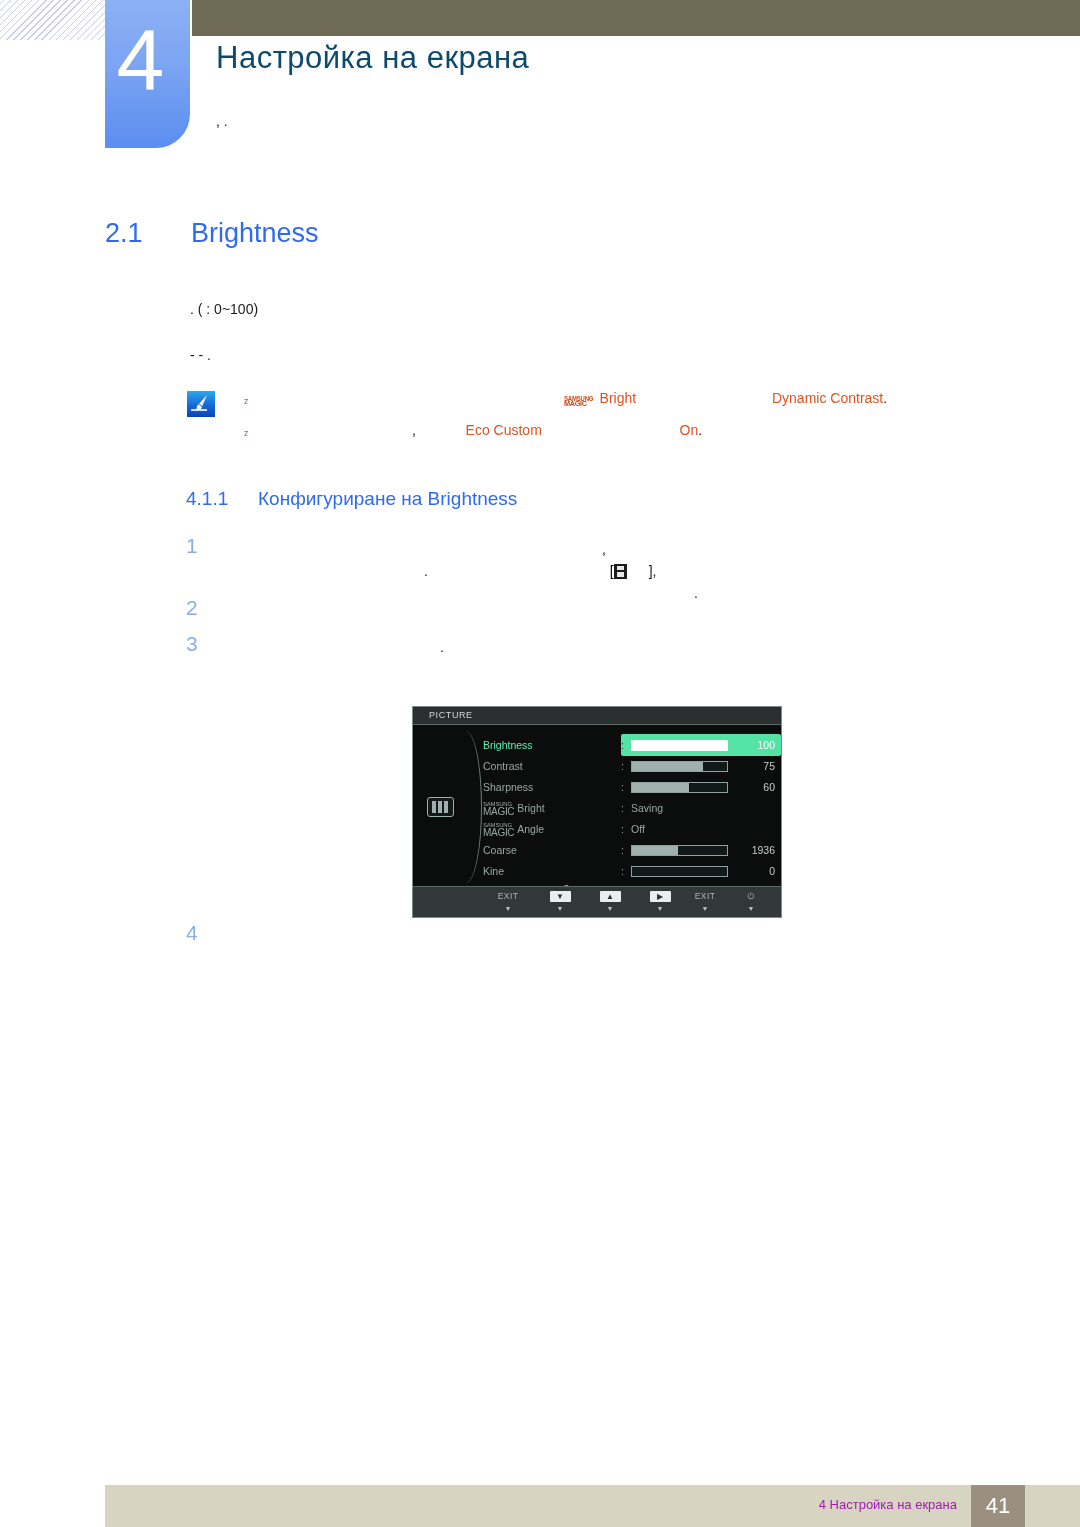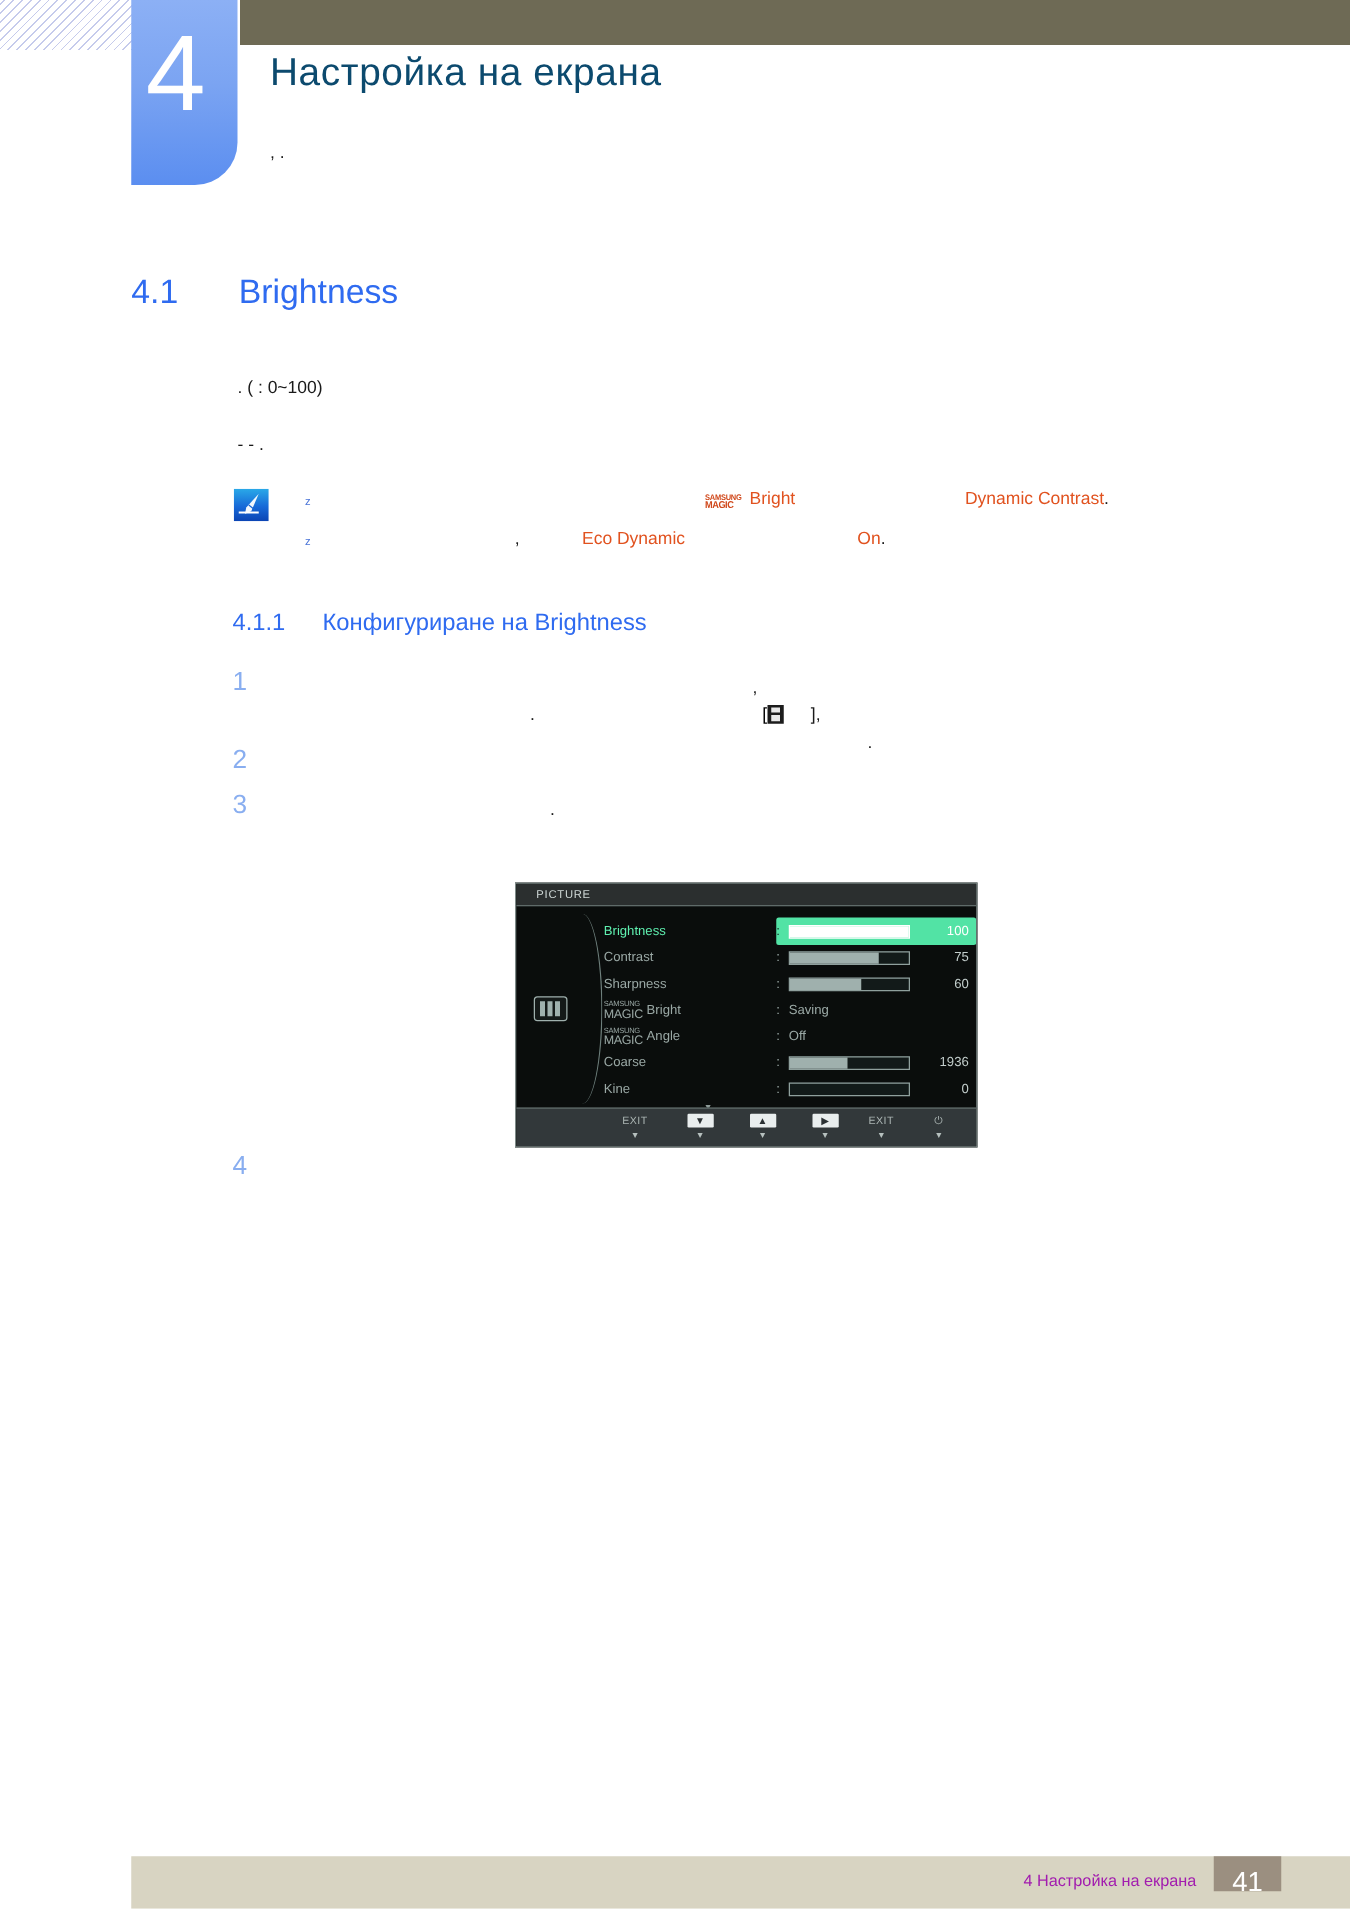--- a/index.html
+++ b/index.html
@@ -424,21 +424,21 @@
   .page-footer .ftext {
     position: absolute;
     right: 123px; top: 12px;
     font-size: 13px;
     color: #a21caf;
     white-space: nowrap;
   }
   .page-footer .pgnum {
     position: absolute;
     right: 55px; top: 0;
-    width: 54px; height: 28px;
+    width: 54px; height: 42px;
     background: #9b8f80;
     color: #ffffff;
     font-size: 22px;
     line-height: 42px;
     text-align: center;
   }
 </style>
 </head>
 <body>
 
@@ -446,21 +446,21 @@
 <div class="olive-bar"></div>
 
 <div class="chapter-tab">
   <div class="num">4</div>
 </div>
 
 <div class="chapter-title">Настройка на екрана</div>
 <div class="chapter-intro">,                                                                                 .</div>
 
 <div class="sec-heading">
-  <span class="sec-num">4.1</span><span>Brightness</span>
+  <span class="sec-num">2.1</span><span>Brightness</span>
 </div>
 
 <div class="para p1">. (                                 : 0~100)</div>
 <div class="para p2">-                                                                                 -        .</div>
 
 <div class="note">
   <div class="note-icon">
     <svg width="28" height="26" viewBox="0 0 28 26" aria-hidden="true">
       <path d="M20 4 L10 15 L9 20 L14 18 Z" fill="#ffffff" opacity="0.95"></path>
       <path d="M4 19 L20 19" stroke="#ffffff" stroke-width="1.6" fill="none"></path>
@@ -478,21 +478,21 @@
       </span>
       <span class="kw">Bright</span>
       <span style="display:inline-block;width:128px"></span>
       <span class="kw">Dynamic Contrast</span><span>.</span>
     </div>
     <div class="note-line">
       <span class="note-bullet">z</span>
       <span style="display:inline-block;width:148px"></span>
       <span>,</span>
       <span style="display:inline-block;width:42px"></span>
-      <span class="kw">Eco Dynamic</span>
+      <span class="kw">Eco Custom</span>
       <span style="display:inline-block;width:130px"></span>
       <span class="kw">On</span><span>.</span>
     </div>
   </div>
 </div>
 
 <div class="subsec">
   <span class="sub-num">4.1.1</span><span>Конфигуриране  на</span>
   <span class="en">Brightness</span>
 </div>

